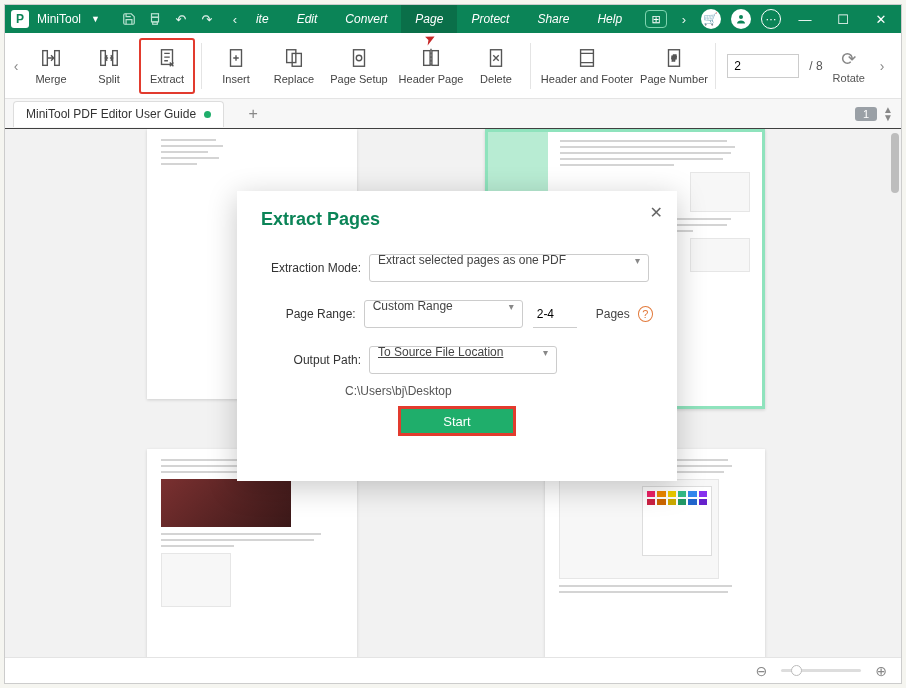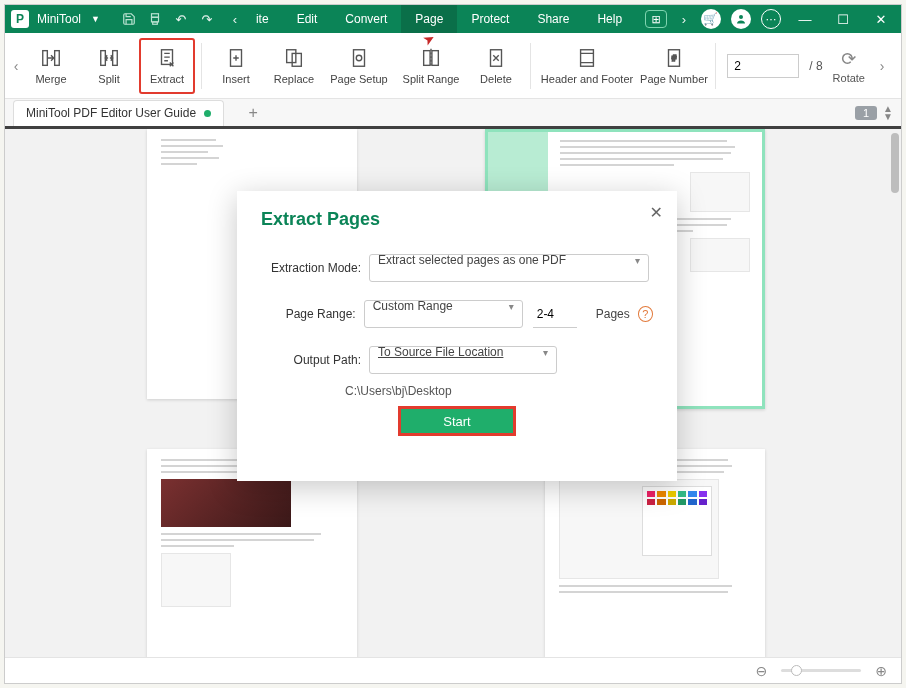--- a/index.html
+++ b/index.html
@@ -6,21 +6,21 @@
 body { background: #f5f5f0; padding: 4px; }
 .app-window { width: 898px; height: 680px; background: #fff; border: 1px solid #ccc; display: flex; flex-direction: column; position: relative; }
 .titlebar { height: 28px; background: #0b8457; display: flex; align-items: center; padding: 0 6px; color: #fff; font-size: 12px; }
 .titlebar-left { display: flex; align-items: center; gap: 8px; }
 .logo-badge { width: 18px; height: 18px; background: #fff; border-radius: 3px; display: flex; align-items: center; justify-content: center; color: #0b8457; font-weight: bold; font-size: 12px; }
 .brand { font-size: 12px; }
 .chev { font-size: 9px; margin-left: 2px; }
 .tb-icons { display: flex; gap: 12px; margin-left: 14px; }
 .tb-icon { width: 14px; height: 14px; display: flex; align-items: center; justify-content: center; opacity: .9; cursor: pointer; font-size: 13px; }
 .menu { display: flex; margin-left: 14px; height: 100%; }
-.menu-item { padding: 0 14px; display: flex; align-items: center; font-size: 12px; cursor: pointer; position: relative; }
+.menu-item { padding: 0 14px; display: flex; align-items: center; font-size: 12px; cursor: pointer; position: relative; font-style: italic; }
 .menu-item.active { background: #0a6f49; }
 .pointer-arrow { position: absolute; top: 100%; left: 50%; color: #c62828; font-size: 14px; transform: translate(-6px, -2px) rotate(-30deg); }
 .titlebar-right { margin-left: auto; display: flex; align-items: center; gap: 10px; }
 .pill { width: 22px; height: 18px; border: 1px solid #7fd4b0; border-radius: 4px; display: flex; align-items: center; justify-content: center; font-size: 11px; }
 .circ { width: 20px; height: 20px; border-radius: 50%; background: #fff; color: #0b8457; display: flex; align-items: center; justify-content: center; font-size: 12px; }
 .circ-outline { width: 20px; height: 20px; border-radius: 50%; border: 1.5px solid #fff; display: flex; align-items: center; justify-content: center; font-size: 11px; }
 .win-btn { width: 28px; height: 28px; display: flex; align-items: center; justify-content: center; cursor: pointer; font-size: 13px; }
 
 .ribbon { height: 66px; border-bottom: 1px solid #e4e4e4; display: flex; align-items: center; padding: 0 4px; position: relative; }
 .ribbon-chev { width: 14px; color: #888; font-size: 14px; cursor: pointer; text-align: center; }
@@ -30,21 +30,21 @@
 .ribbon-btn.wider { width: 100px; }
 .ribbon-btn.highlighted { border: 2px solid #e23b2e; text-align: right; }
 .ribbon-icon { width: 22px; height: 22px; color: #555; }
 .ribbon-sep { width: 1px; height: 46px; background: #e4e4e4; margin: 0 6px; }
 .ribbon-right { margin-left: auto; display: flex; align-items: center; gap: 10px; padding-right: 8px; }
 .page-input { width: 72px; height: 24px; border: 1px solid #ccc; font-size: 12px; padding: 0 6px; }
 .page-total { font-size: 12px; color: #555; }
 .rotate-btn { display: flex; flex-direction: column; align-items: center; gap: 2px; font-size: 11px; color: #555; }
 .rotate-icon { font-size: 18px; color: #888; }
 
-.tabbar { height: 30px; background: #f7f7f7; border-bottom: 3px solid #404040; display: flex; align-items: center; padding: 0 8px; gap: 20px; }
+.tabbar { height: 30px; background: #f7f7f7; border-bottom: 1px solid #404040; display: flex; align-items: center; padding: 0 8px; gap: 20px; }
 .doc-tab { height: 26px; background: #fff; border: 1px solid #ddd; border-bottom: none; border-radius: 4px 4px 0 0; display: flex; align-items: center; padding: 0 12px; gap: 8px; font-size: 12px; color: #333; }
 .dot { width: 7px; height: 7px; border-radius: 50%; background: #1fae6b; }
 .add-tab { width: 18px; height: 18px; display: flex; align-items: center; justify-content: center; color: #888; font-size: 16px; cursor: pointer; }
 .tabbar-right { margin-left: auto; display: flex; align-items: center; gap: 6px; }
 .page-badge { background: #9aa0a6; color: #fff; font-size: 11px; padding: 1px 8px; border-radius: 3px; }
 .updown { color: #888; font-size: 10px; line-height: 8px; }
 
 .content { flex: 1; background: #f2f2f2; position: relative; overflow: hidden; }
 .scrollbar-track { position: absolute; right: 2px; top: 4px; bottom: 26px; width: 8px; }
 .scrollbar-thumb { position: absolute; top: 0; width: 8px; height: 60px; background: #bdbdbd; border-radius: 4px; }
@@ -182,21 +182,21 @@
             <circle cx="12" cy="12" r="3"></circle>
           </svg>
         <span>Page Setup</span>
       </div>
       <div class="ribbon-btn wide">
         <svg class="ribbon-icon" viewBox="0 0 24 24" fill="none" stroke="currentColor" stroke-width="1.5">
             <rect x="4" y="4" width="7" height="16"></rect>
             <rect x="13" y="4" width="7" height="16"></rect>
             <path d="M12 2v20" stroke-dasharray="2 2"></path>
           </svg>
-        <span>Split Range</span>
+        <span>Header Page</span>
       </div>
       <div class="ribbon-btn">
         <svg class="ribbon-icon" viewBox="0 0 24 24" fill="none" stroke="currentColor" stroke-width="1.5">
             <rect x="6" y="3" width="12" height="18"></rect>
             <path d="M9 9l6 6M15 9l-6 6"></path>
           </svg>
         <span>Delete</span>
       </div>
     </div>
     <div class="ribbon-sep"></div>

